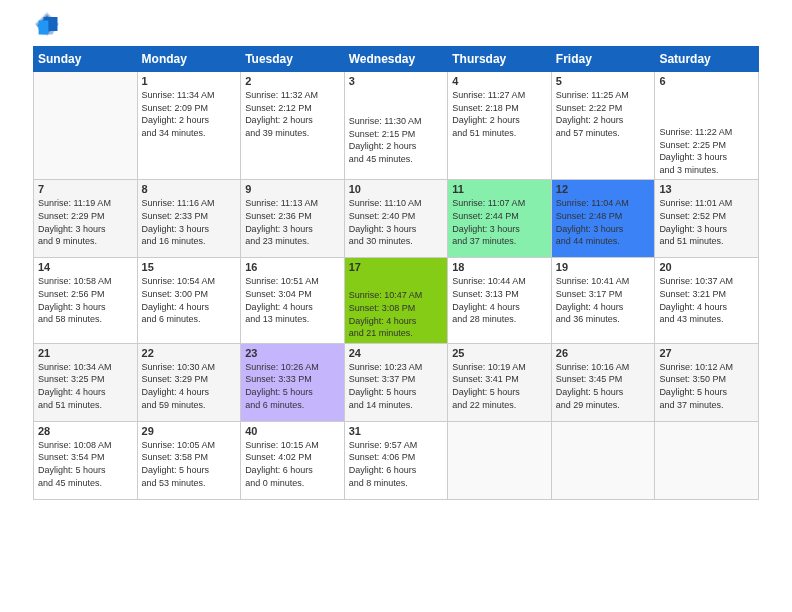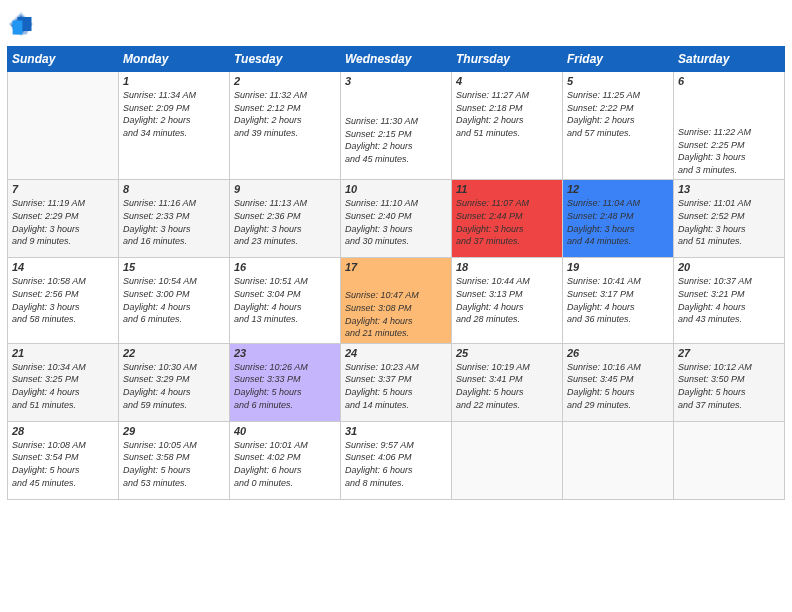--- a/index.html
+++ b/index.html
@@ -6,22 +6,21 @@
     body {
       width: 792px;
       height: 612px;
       font-family: Arial, sans-serif;
       background: #fff;
       overflow: hidden;
     }
     .page {
       width: 792px;
       height: 612px;
-      padding: 10px 7px;
-      font-style: italic;
+      padding: 10px 33px;
     }
     .header {
       display: flex;
       justify-content: space-between;
       align-items: flex-start;
       margin-bottom: 8px;
     }
     .logo {
       display: flex;
       align-items: center;
@@ -200,21 +199,21 @@
 Daylight: 3 hours
 and 23 minutes.</div>
           </td>
           <td style="background: rgb(245, 245, 245);">
             <span class="day-num">10</span>
             <div class="day-info" style="white-space: pre-line;">Sunrise: 11:10 AM
 Sunset: 2:40 PM
 Daylight: 3 hours
 and 30 minutes.</div>
           </td>
-          <td style="background: #ef4444;">
+          <td style="background: #86efac;">
             <span class="day-num">11</span>
             <div class="day-info" style="white-space: pre-line;">Sunrise: 11:07 AM
 Sunset: 2:44 PM
 Daylight: 3 hours
 and 37 minutes.</div>
           </td>
           <td style="background: #3b82f6;">
             <span class="day-num">12</span>
             <div class="day-info" style="white-space: pre-line;">Sunrise: 11:04 AM
 Sunset: 2:48 PM
@@ -244,21 +243,21 @@
 Daylight: 4 hours
 and 6 minutes.</div>
           </td>
           <td style="background: rgb(255, 255, 255);">
             <span class="day-num">16</span>
             <div class="day-info" style="white-space: pre-line;">Sunrise: 10:51 AM
 Sunset: 3:04 PM
 Daylight: 4 hours
 and 13 minutes.</div>
           </td>
-          <td style="background: #fdba74;">
+          <td style="background: #84cc16;">
             <span class="day-num">17</span>
             <div class="day-info" style="white-space: pre-line; margin-top: 16px;">Sunrise: 10:47 AM
 Sunset: 3:08 PM
 Daylight: 4 hours
 and 21 minutes.</div>
           </td>
           <td style="background: rgb(255, 255, 255);">
             <span class="day-num">18</span>
             <div class="day-info" style="white-space: pre-line;">Sunrise: 10:44 AM
 Sunset: 3:13 PM
@@ -341,21 +340,21 @@
           </td>
           <td style="background: rgb(255, 255, 255);">
             <span class="day-num">29</span>
             <div class="day-info" style="white-space: pre-line;">Sunrise: 10:05 AM
 Sunset: 3:58 PM
 Daylight: 5 hours
 and 53 minutes.</div>
           </td>
           <td style="background: rgb(255, 255, 255);">
             <span class="day-num">40</span>
-            <div class="day-info" style="white-space: pre-line;">Sunrise: 10:01 AM
+            <div class="day-info" style="white-space: pre-line;">Sunrise: 10:15 AM
 Sunset: 4:02 PM
 Daylight: 6 hours
 and 0 minutes.</div>
           </td>
           <td style="background: rgb(255, 255, 255);">
             <span class="day-num">31</span>
             <div class="day-info" style="white-space: pre-line;">Sunrise: 9:57 AM
 Sunset: 4:06 PM
 Daylight: 6 hours
 and 8 minutes.</div>

